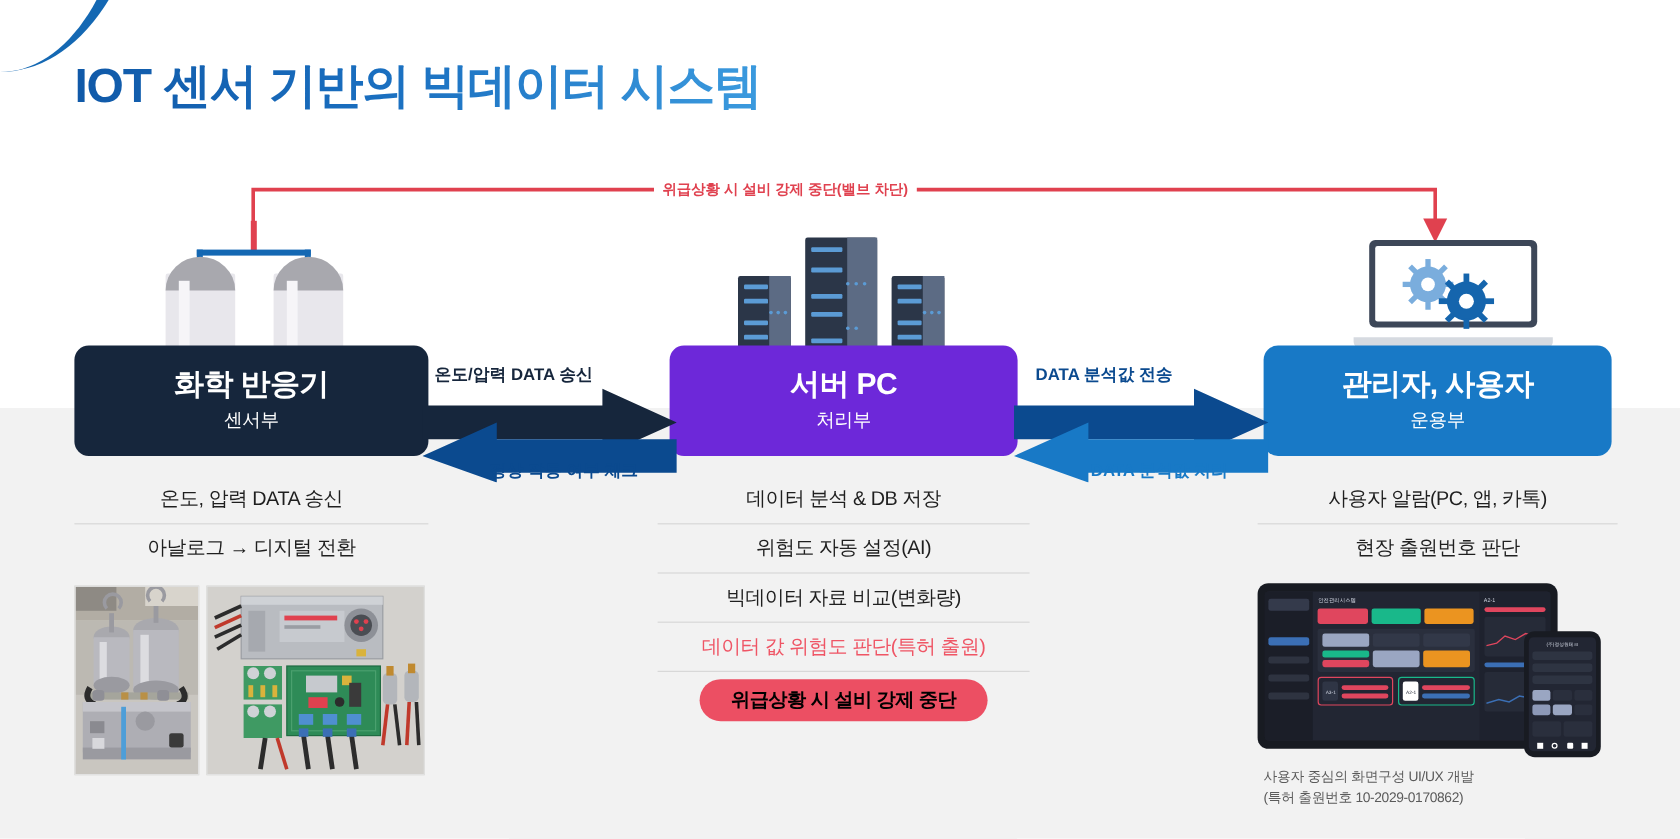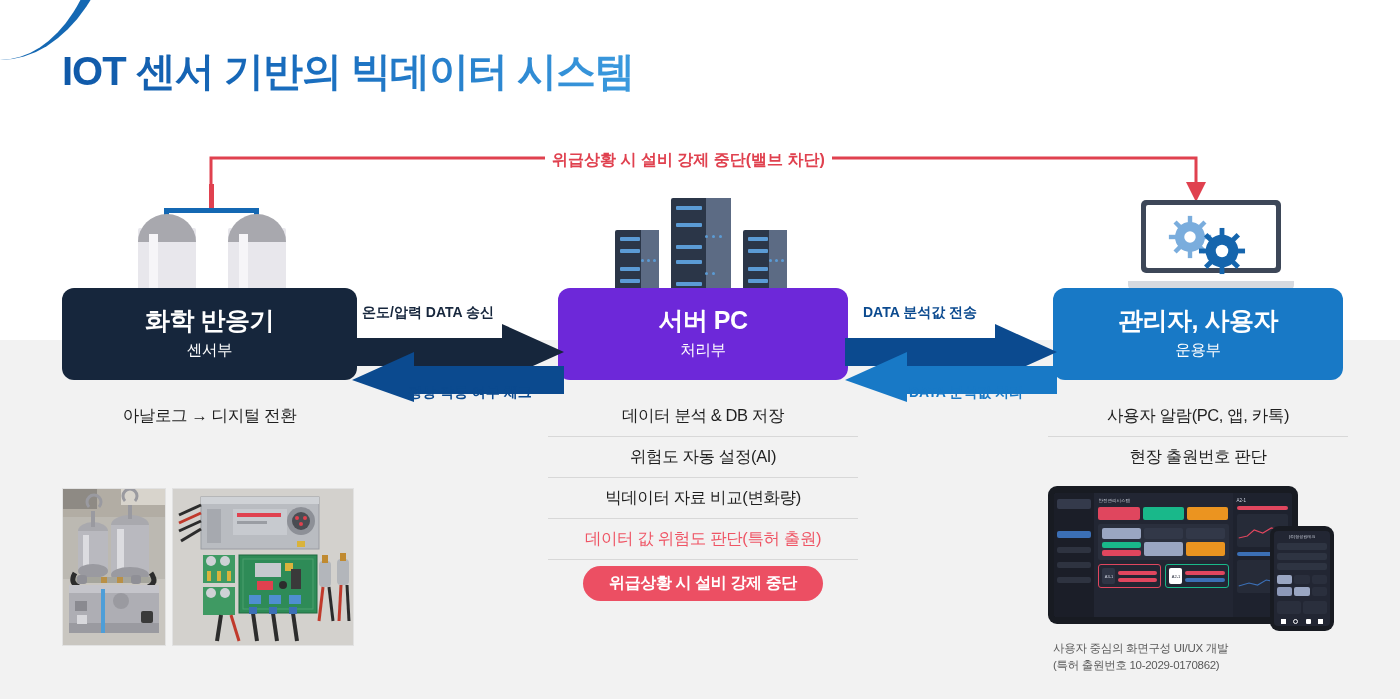--- a/index.html
+++ b/index.html
@@ -38,21 +38,21 @@
     background: linear-gradient(90deg, #1059a8 0%, #1a6fc0 45%, #3b9ade 100%);
     -webkit-background-clip: text; background-clip: text;
     -webkit-text-fill-color: transparent; color: #1059a8;
     white-space: nowrap;
   }
 
   
   .red-loop { position: absolute; left: 0; top: 130px; width: 1400px; height: 80px; }
   .red-label {
     position: absolute; left: 545px; top: 150px;
-    font-size: 16px; font-weight: bold; color: #e0414f;
+    font-size: 12px; font-weight: bold; color: #e0414f;
     white-space: nowrap; background: #ffffff; padding: 0 7px;
   }
 
   
   .illus { position: absolute; }
 
   
   .tank-wrap { left: 118px; top: 196px; width: 190px; height: 96px; }
   .tank {
     position: absolute; bottom: 0; width: 58px; height: 64px;
@@ -113,21 +113,21 @@
   
   .blist { position: absolute; text-align: center; }
   .blist .bi {
     font-size: 16.5px; color: #1f1f1f; letter-spacing: -0.4px;
     padding: 9px 0; border-bottom: 1px solid #d8d8d8;
   }
   .blist .bi:last-child { border-bottom: none; }
   .blist .bi.red { color: #ef5565; }
   .pill {
     display: inline-block; margin-top: 6px; padding: 7px 26px;
-    background: #ec4f63; color: #ffffff; border-radius: 20px;
+    background: #ec4f63; color: #000000; border-radius: 20px;
     font-size: 16px; font-weight: bold; letter-spacing: -0.4px;
   }
 
   
   .photo { position: absolute; border: 1px solid #e2e2e2; overflow: hidden; background: #cfcfcb; }
   #photo-tanks { left: 62px;  top: 488px; width: 104px; height: 158px; }
   #photo-pcb   { left: 172px; top: 488px; width: 182px; height: 158px; }
 
   
   .device-wrap { position: absolute; left: 1048px; top: 486px; width: 300px; height: 145px; }
@@ -278,20 +278,21 @@
   <div class="arrow-group" style="left:845px; top:286px; width:212px; height:96px;">
     <svg width="212" height="96" viewBox="0 0 212 96">
       <polygon points="0,32 150,32 150,18 212,46 150,74 150,60 0,60" fill="#0b4a8f"></polygon>
       <polygon points="212,60 62,60 62,46 0,74 62,96 62,88 212,88" fill="#1879c6"></polygon>
     </svg>
     <div class="ar-label ar-bot" style="left:18px; top:-2px;">DATA 분석값 전송</div>
     <div class="ar-label" style="left:64px; top:78px; color:#1879c6;">DATA 분석값 처리</div>
   </div>
 
   <div class="blist" style="left:62px; top:396px; width:295px;">
+    <div class="bi">온도, 압력 DATA 송신</div>
     <div class="bi">아날로그 → 디지털 전환</div>
   </div>
 
   <div class="blist" style="left:548px; top:396px; width:310px;">
     <div class="bi">데이터 분석 &amp; DB 저장</div>
     <div class="bi">위험도 자동 설정(AI)</div>
     <div class="bi">빅데이터 자료 비교(변화량)</div>
     <div class="bi red">데이터 값 위험도 판단(특허 출원)</div>
     <div><span class="pill">위급상황 시 설비 강제 중단</span></div>
   </div>

